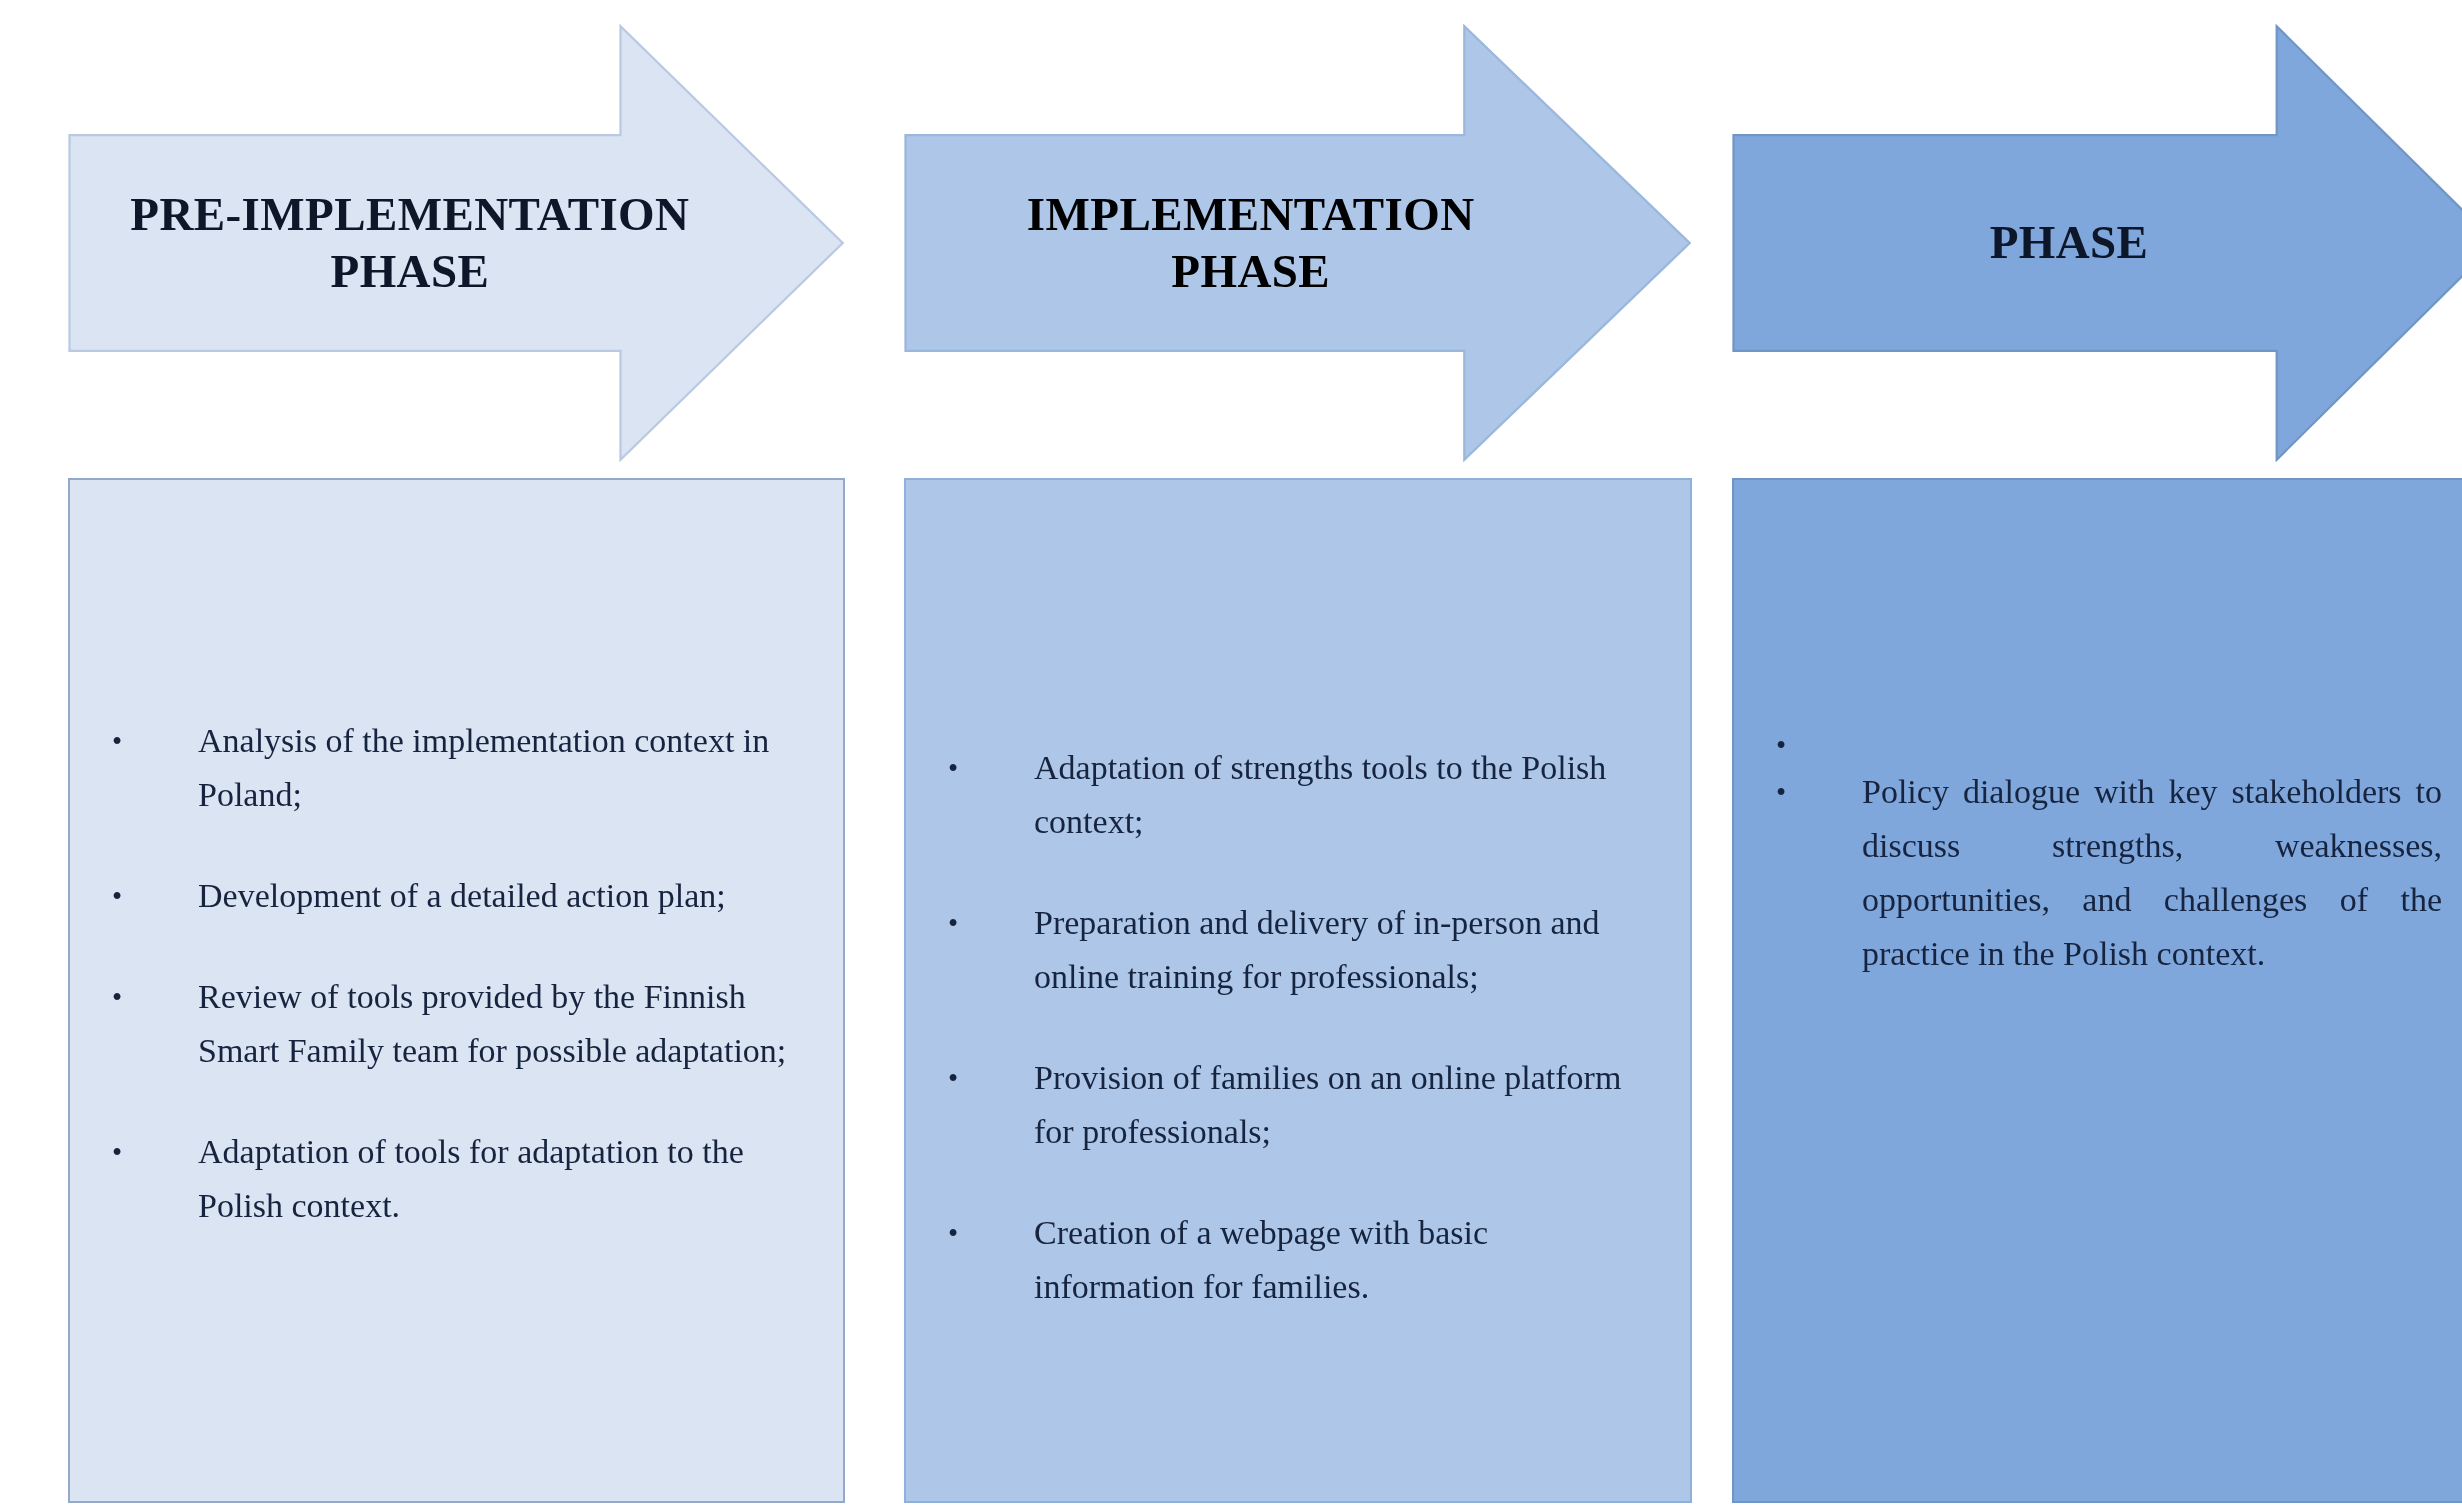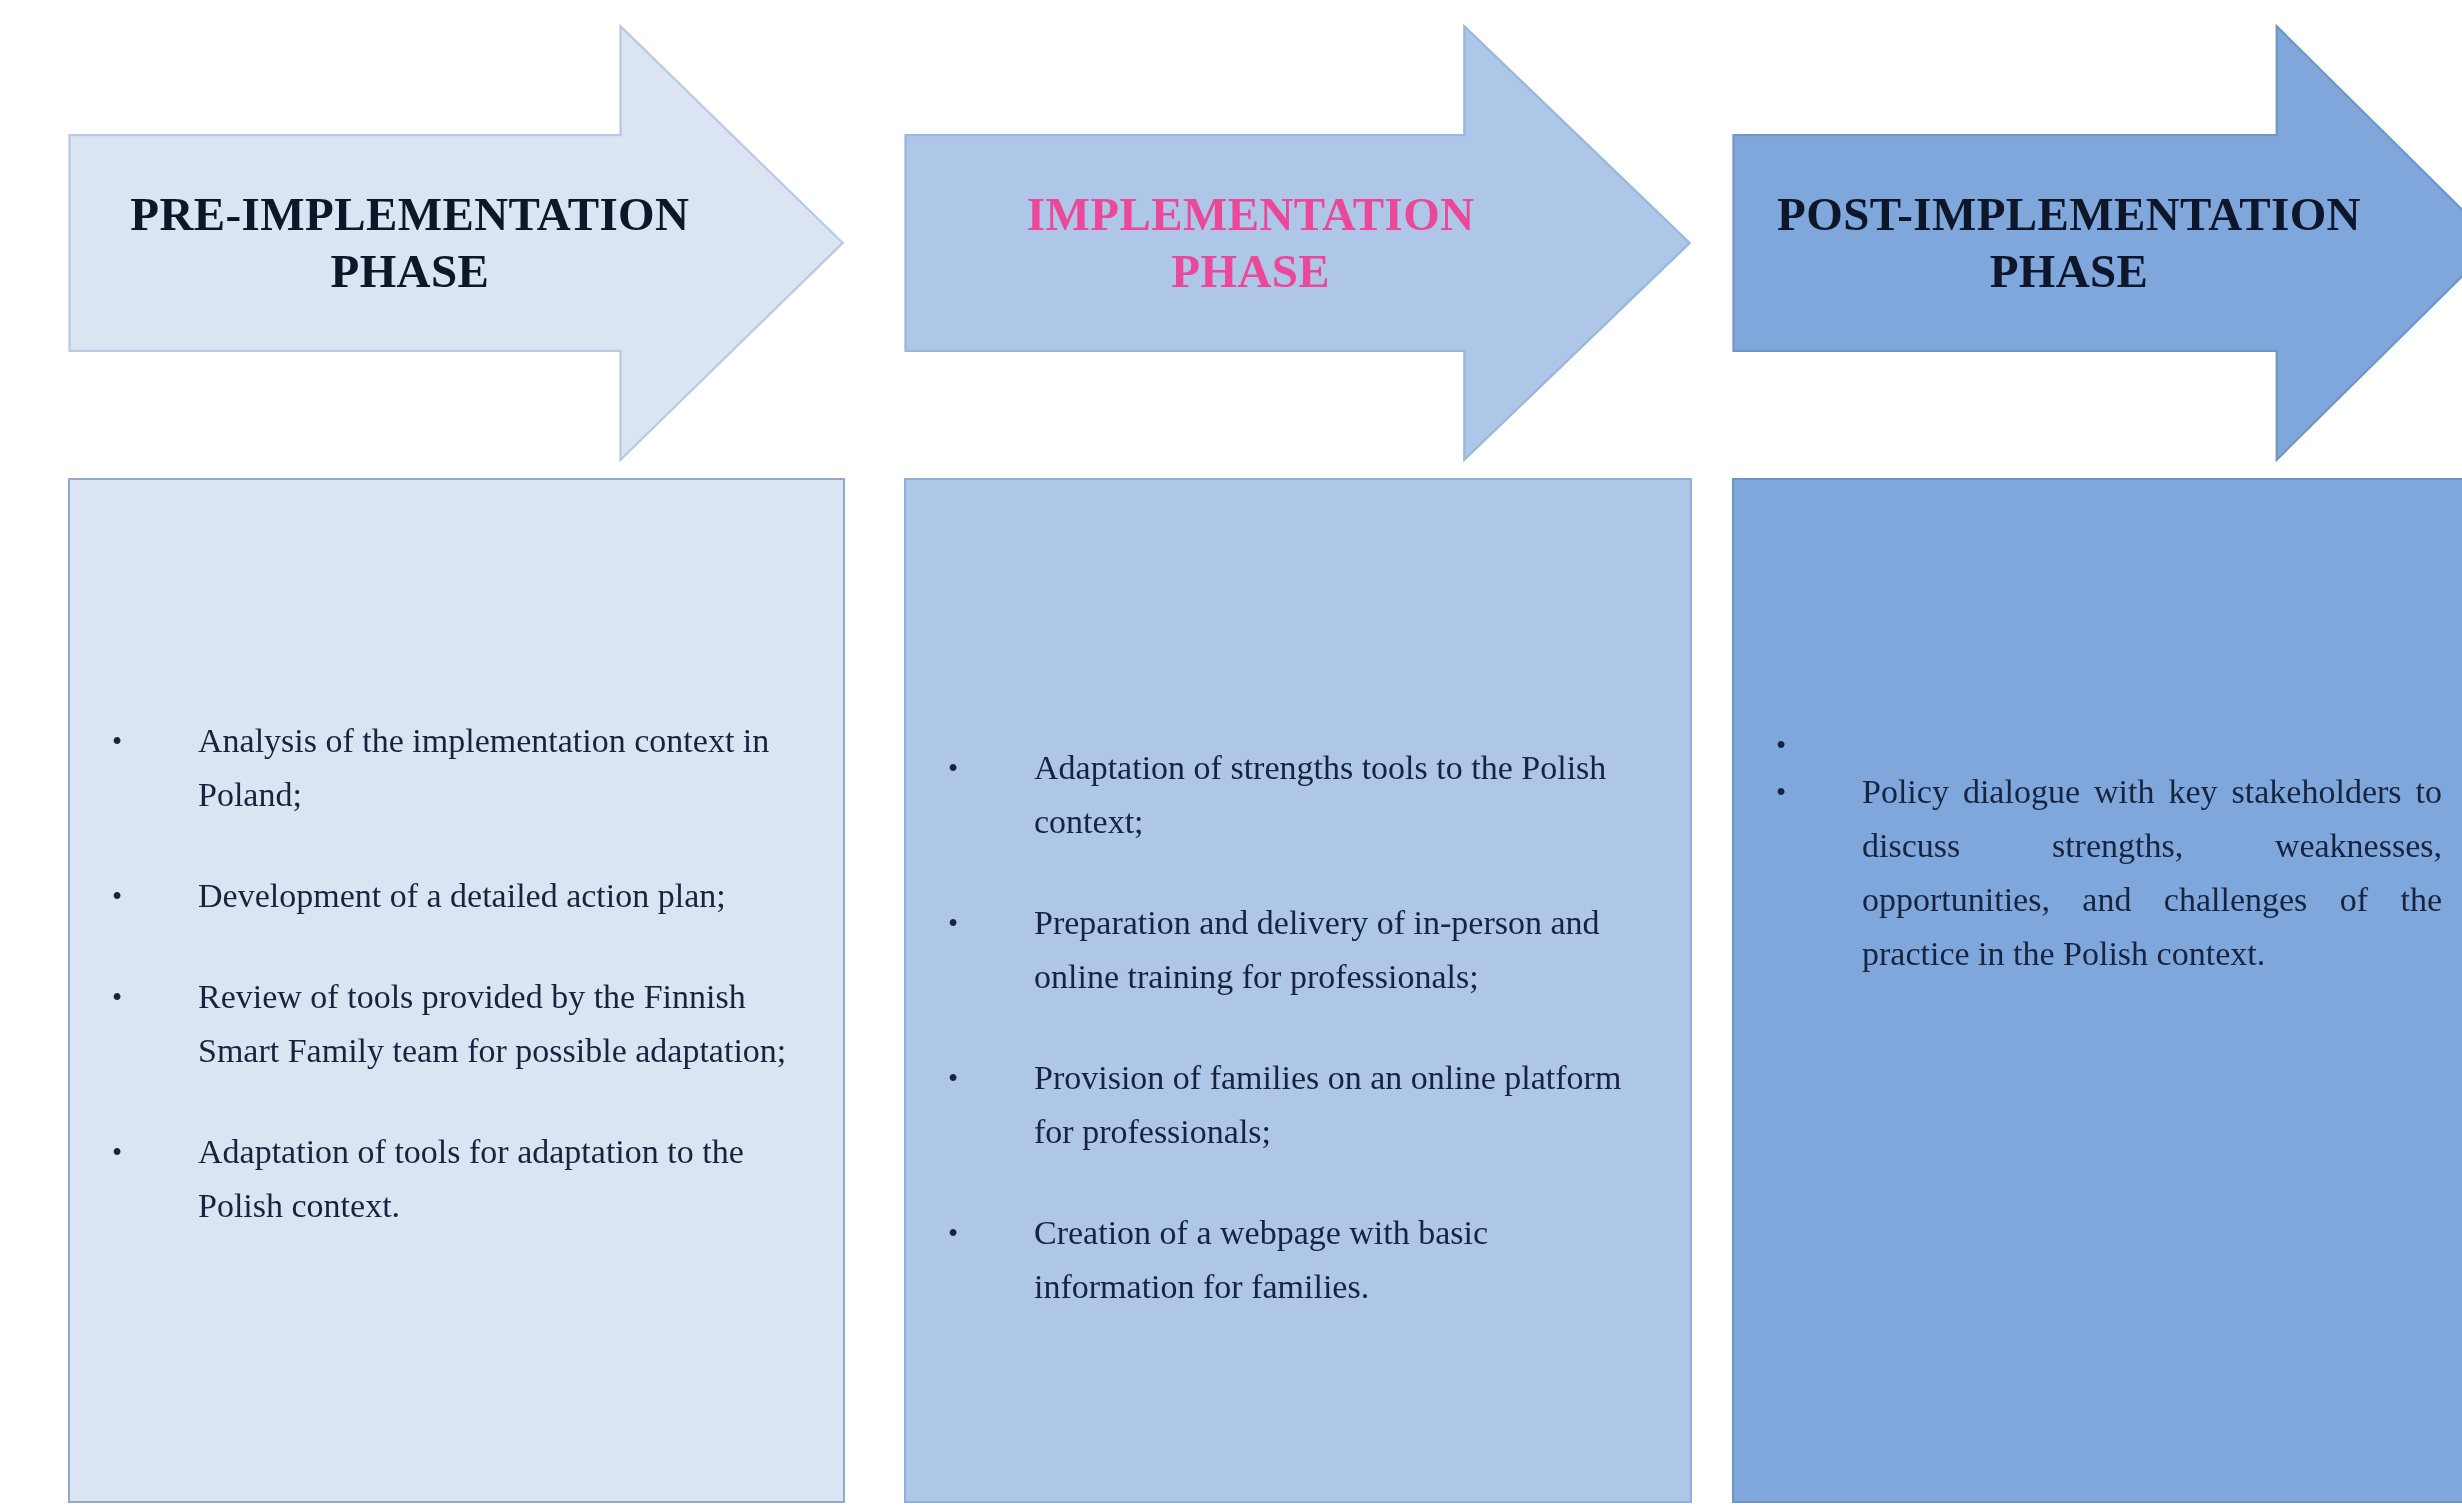--- a/index.html
+++ b/index.html
@@ -135,21 +135,21 @@
         </li>
       </ul>
     </div>
   </div>
 
   <div class="phase-col col2">
     <div class="arrow-wrap">
       <svg class="arrow-svg" viewBox="0 0 1028 580" preserveAspectRatio="none">
         <polygon points="2,147 731,147 731,3 1025,290 731,577 731,433 2,433" stroke-width="3" fill="#aec7e8" stroke="#9ab7dd"></polygon>
       </svg>
-      <div class="arrow-label" style="color: #ec4899;">
+      <div class="arrow-label" style="color: #000000;">
         <span class="line">IMPLEMENTATION</span>
         <span class="line">PHASE</span>
       </div>
     </div>
 
     <div class="phase-box box2" style="background-color: rgb(174, 199, 232); border-color: rgb(143, 176, 216);">
       <ul class="bullet-list">
         <li>
           <span class="bullet">•</span>
           <span class="item-text">Adaptation of strengths tools to the Polish context;</span>
@@ -169,21 +169,20 @@
       </ul>
     </div>
   </div>
 
   <div class="phase-col col3">
     <div class="arrow-wrap">
       <svg class="arrow-svg" viewBox="0 0 1028 580" preserveAspectRatio="none">
         <polygon points="2,147 731,147 731,3 1025,290 731,577 731,433 2,433" stroke-width="3" fill="#7fa7dc" stroke="#7096c5"></polygon>
       </svg>
       <div class="arrow-label" style="color: rgb(14, 23, 41);">
-        <span class="line">POST-IMPLEMENTATION</span>
         <span class="line">PHASE</span>
       </div>
     </div>
 
     <div class="phase-box box3" style="background-color: rgb(127, 167, 220); border-color: rgb(109, 150, 198);">
       <ul class="bullet-list">
         <li>
           <span class="bullet">•</span>
         </li>
         <li>

